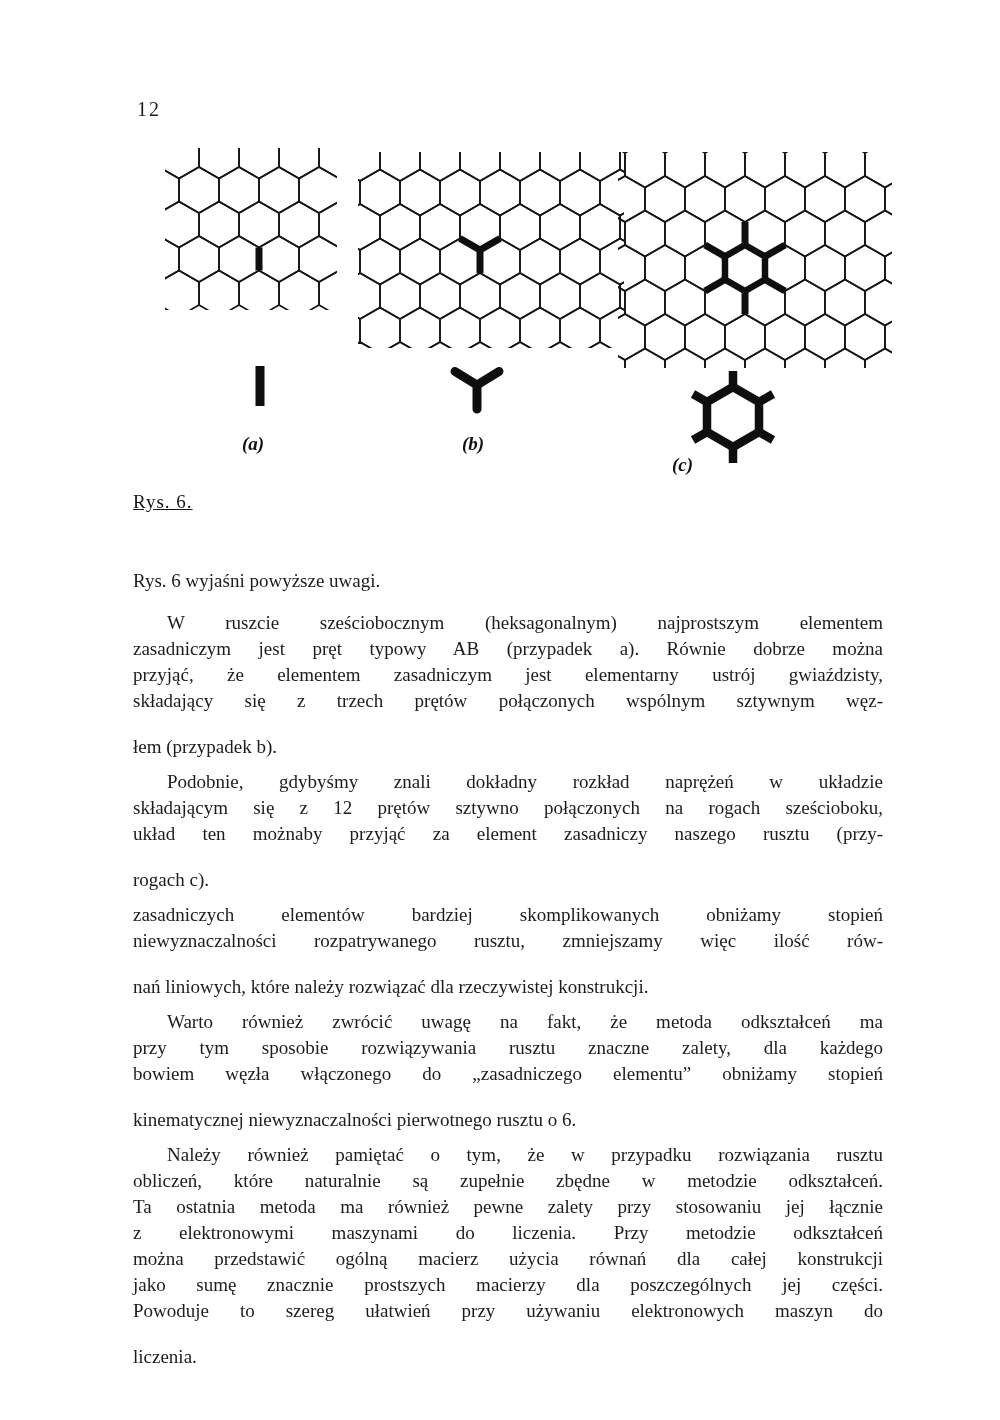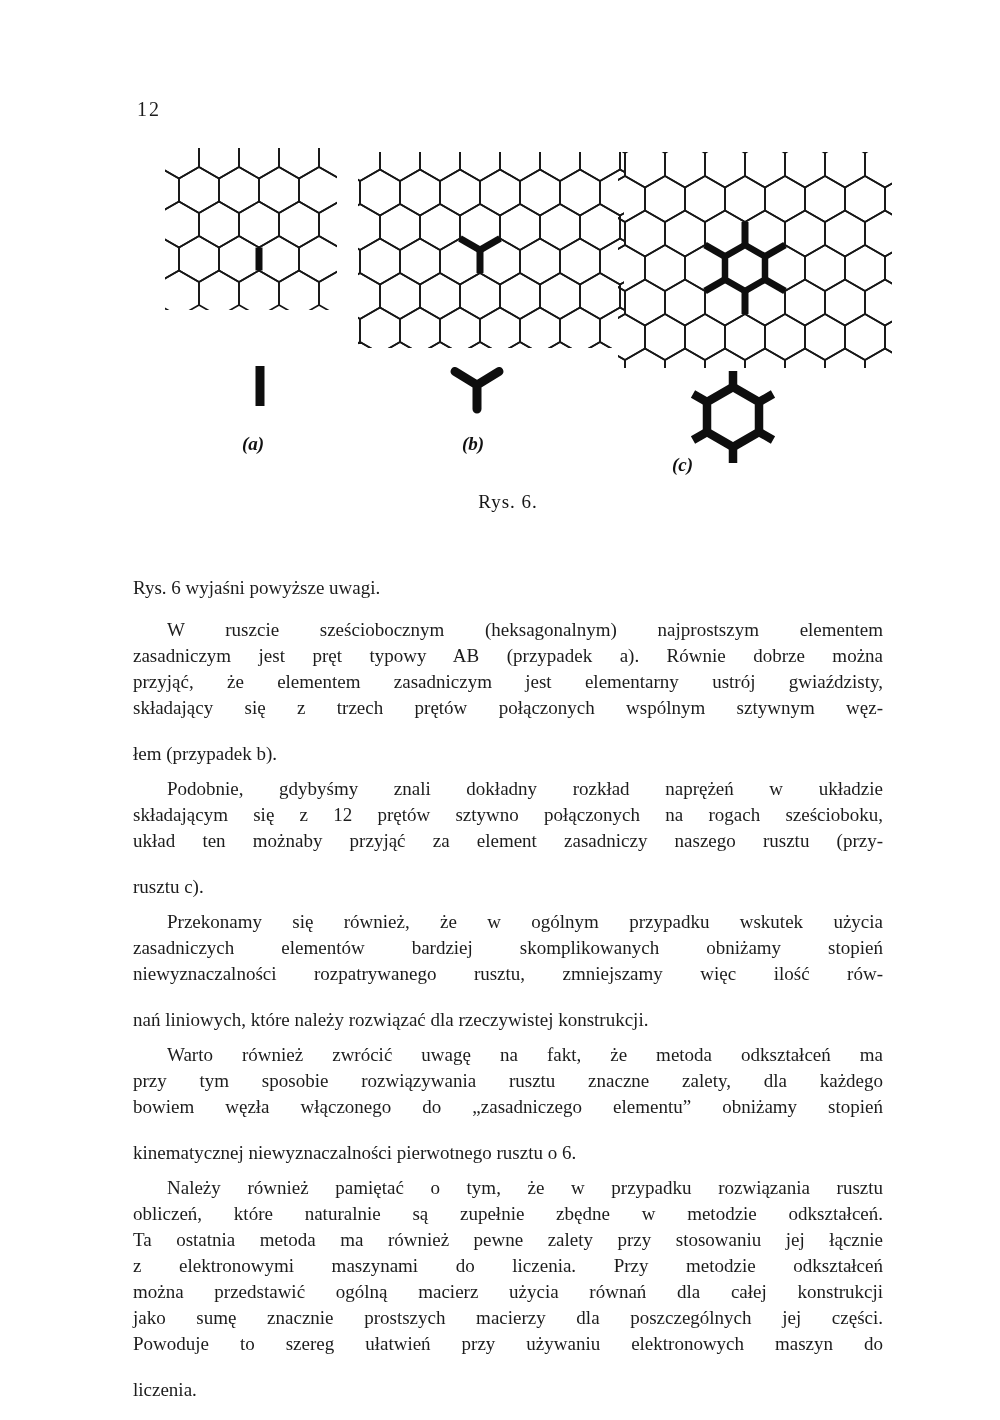--- a/index.html
+++ b/index.html
@@ -12,27 +12,27 @@
     position:absolute; left:137px; top:98px;
     font-size:20px; letter-spacing:2px;
   }
   svg.grid, svg.glyph { position:absolute; }
   .fig-label {
     position:absolute; font-style:italic; font-weight:700;
     font-size:19px; color:#111;
   }
   .fig-caption {
     position:absolute; left:133px; top:491px; width:750px;
-    text-align:center; font-size:19px; letter-spacing:1px; color:#161616;
+    text-align:left; font-size:19px; letter-spacing:1px; color:#161616;text-decoration:underline;
   }
   .body-text {
     position:absolute; left:133px; top:559px; width:750px;
     font-size:19px; line-height:26px;
   }
-  .intro { margin:16px 0 16px 0; }
+  .intro { margin:9px 0 16px 0; }
   .para  { margin:9px 0 0 0; }
   .line  { text-align:justify; text-align-last:justify; }
   .line.fi { text-indent:34px; }
   .line.ll { text-align:left; text-align-last:left;margin-top:20px; }
 </style>
 </head>
 <body>
 
 <div class="page">
 
@@ -247,25 +247,24 @@
       <div class="line">zasadniczym jest pręt typowy AB (przypadek a). Równie dobrze można</div>
       <div class="line">przyjąć, że elementem zasadniczym jest elementarny ustrój gwiaździsty,</div>
       <div class="line">składający się z trzech prętów połączonych wspólnym sztywnym węz-</div>
       <div class="line ll">łem (przypadek b).</div>
     </div>
 
     <div class="para">
       <div class="line fi">Podobnie, gdybyśmy znali dokładny rozkład naprężeń w układzie</div>
       <div class="line">składającym się z 12 prętów sztywno połączonych na rogach sześcioboku,</div>
       <div class="line">układ ten możnaby przyjąć za element zasadniczy naszego rusztu (przy-</div>
-      <div class="line ll">rusztu c).</div>
-    </div>
-
-    <div class="para">
-      <div class="line fi">Przekonamy się również, że w ogólnym przypadku wskutek użycia</div>
+      <div class="line ll">rogach c).</div>
+    </div>
+
+    <div class="para">
       <div class="line">zasadniczych elementów bardziej skomplikowanych obniżamy stopień</div>
       <div class="line">niewyznaczalności rozpatrywanego rusztu, zmniejszamy więc ilość rów-</div>
       <div class="line ll">nań liniowych, które należy rozwiązać dla rzeczywistej konstrukcji.</div>
     </div>
 
     <div class="para">
       <div class="line fi">Warto również zwrócić uwagę na fakt, że metoda odkształceń ma</div>
       <div class="line">przy tym sposobie rozwiązywania rusztu znaczne zalety, dla każdego</div>
       <div class="line">bowiem węzła włączonego do „zasadniczego elementu” obniżamy stopień</div>
       <div class="line ll">kinematycznej niewyznaczalności pierwotnego rusztu o 6.</div>

